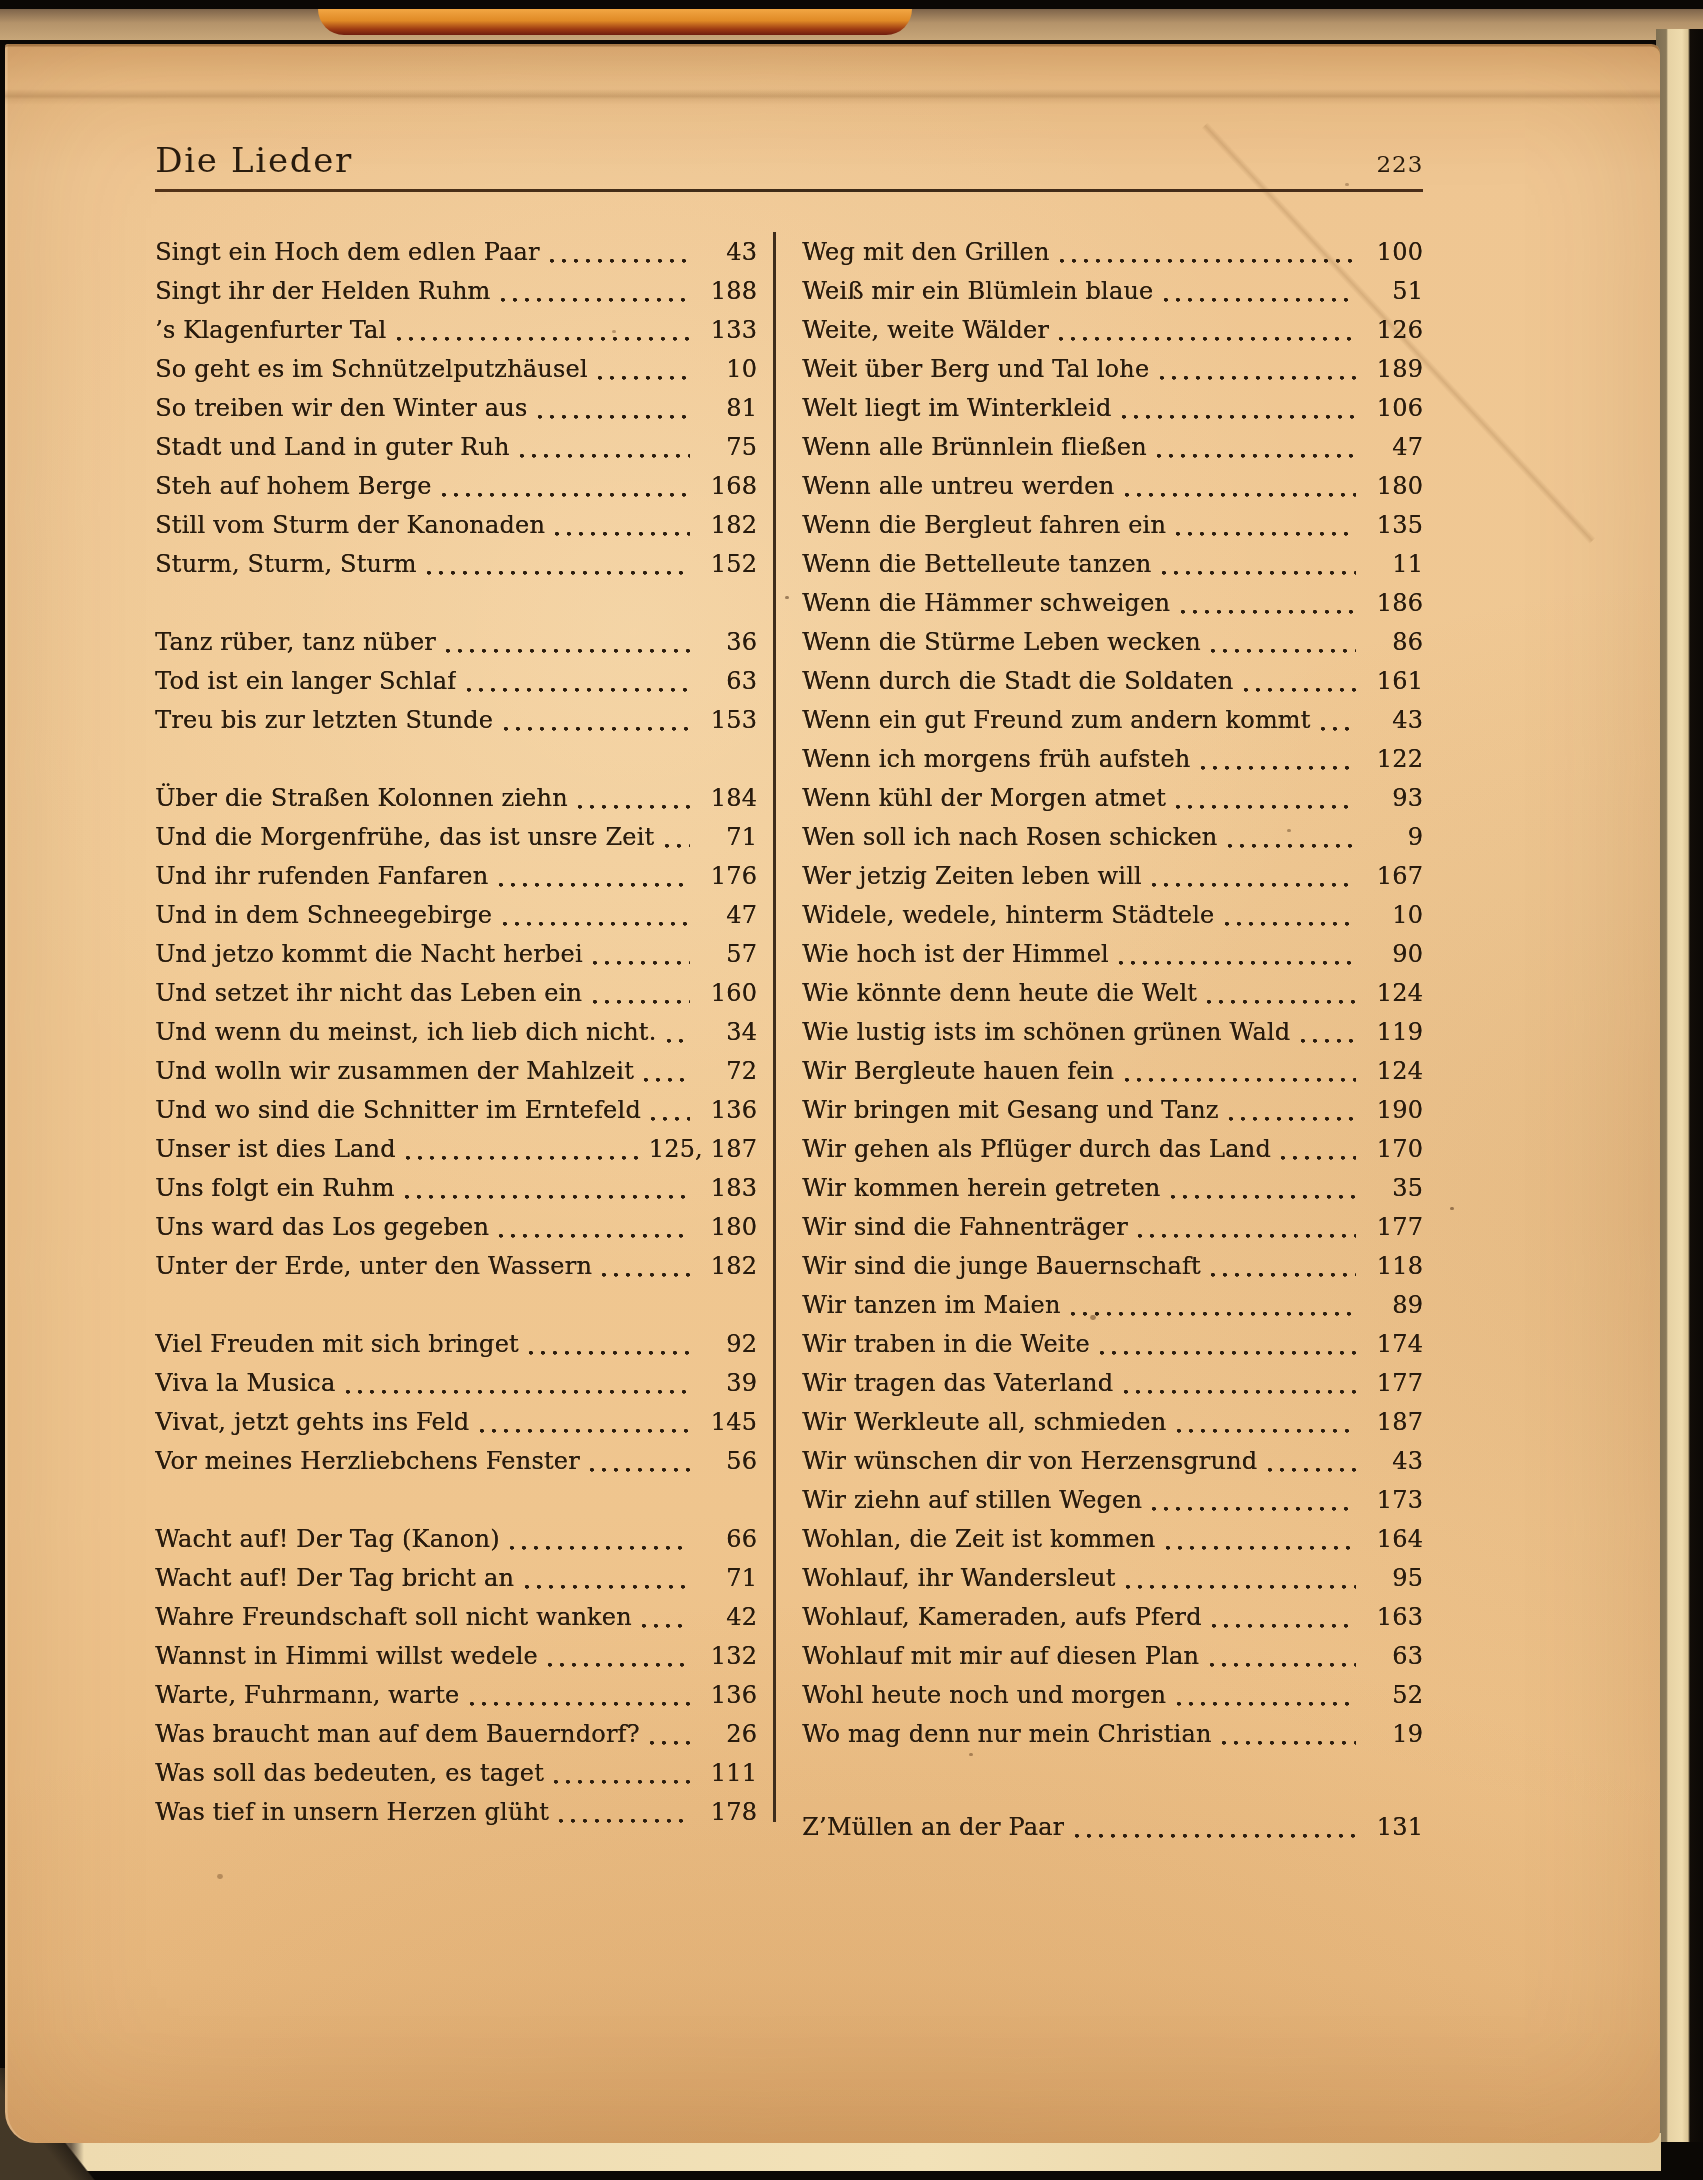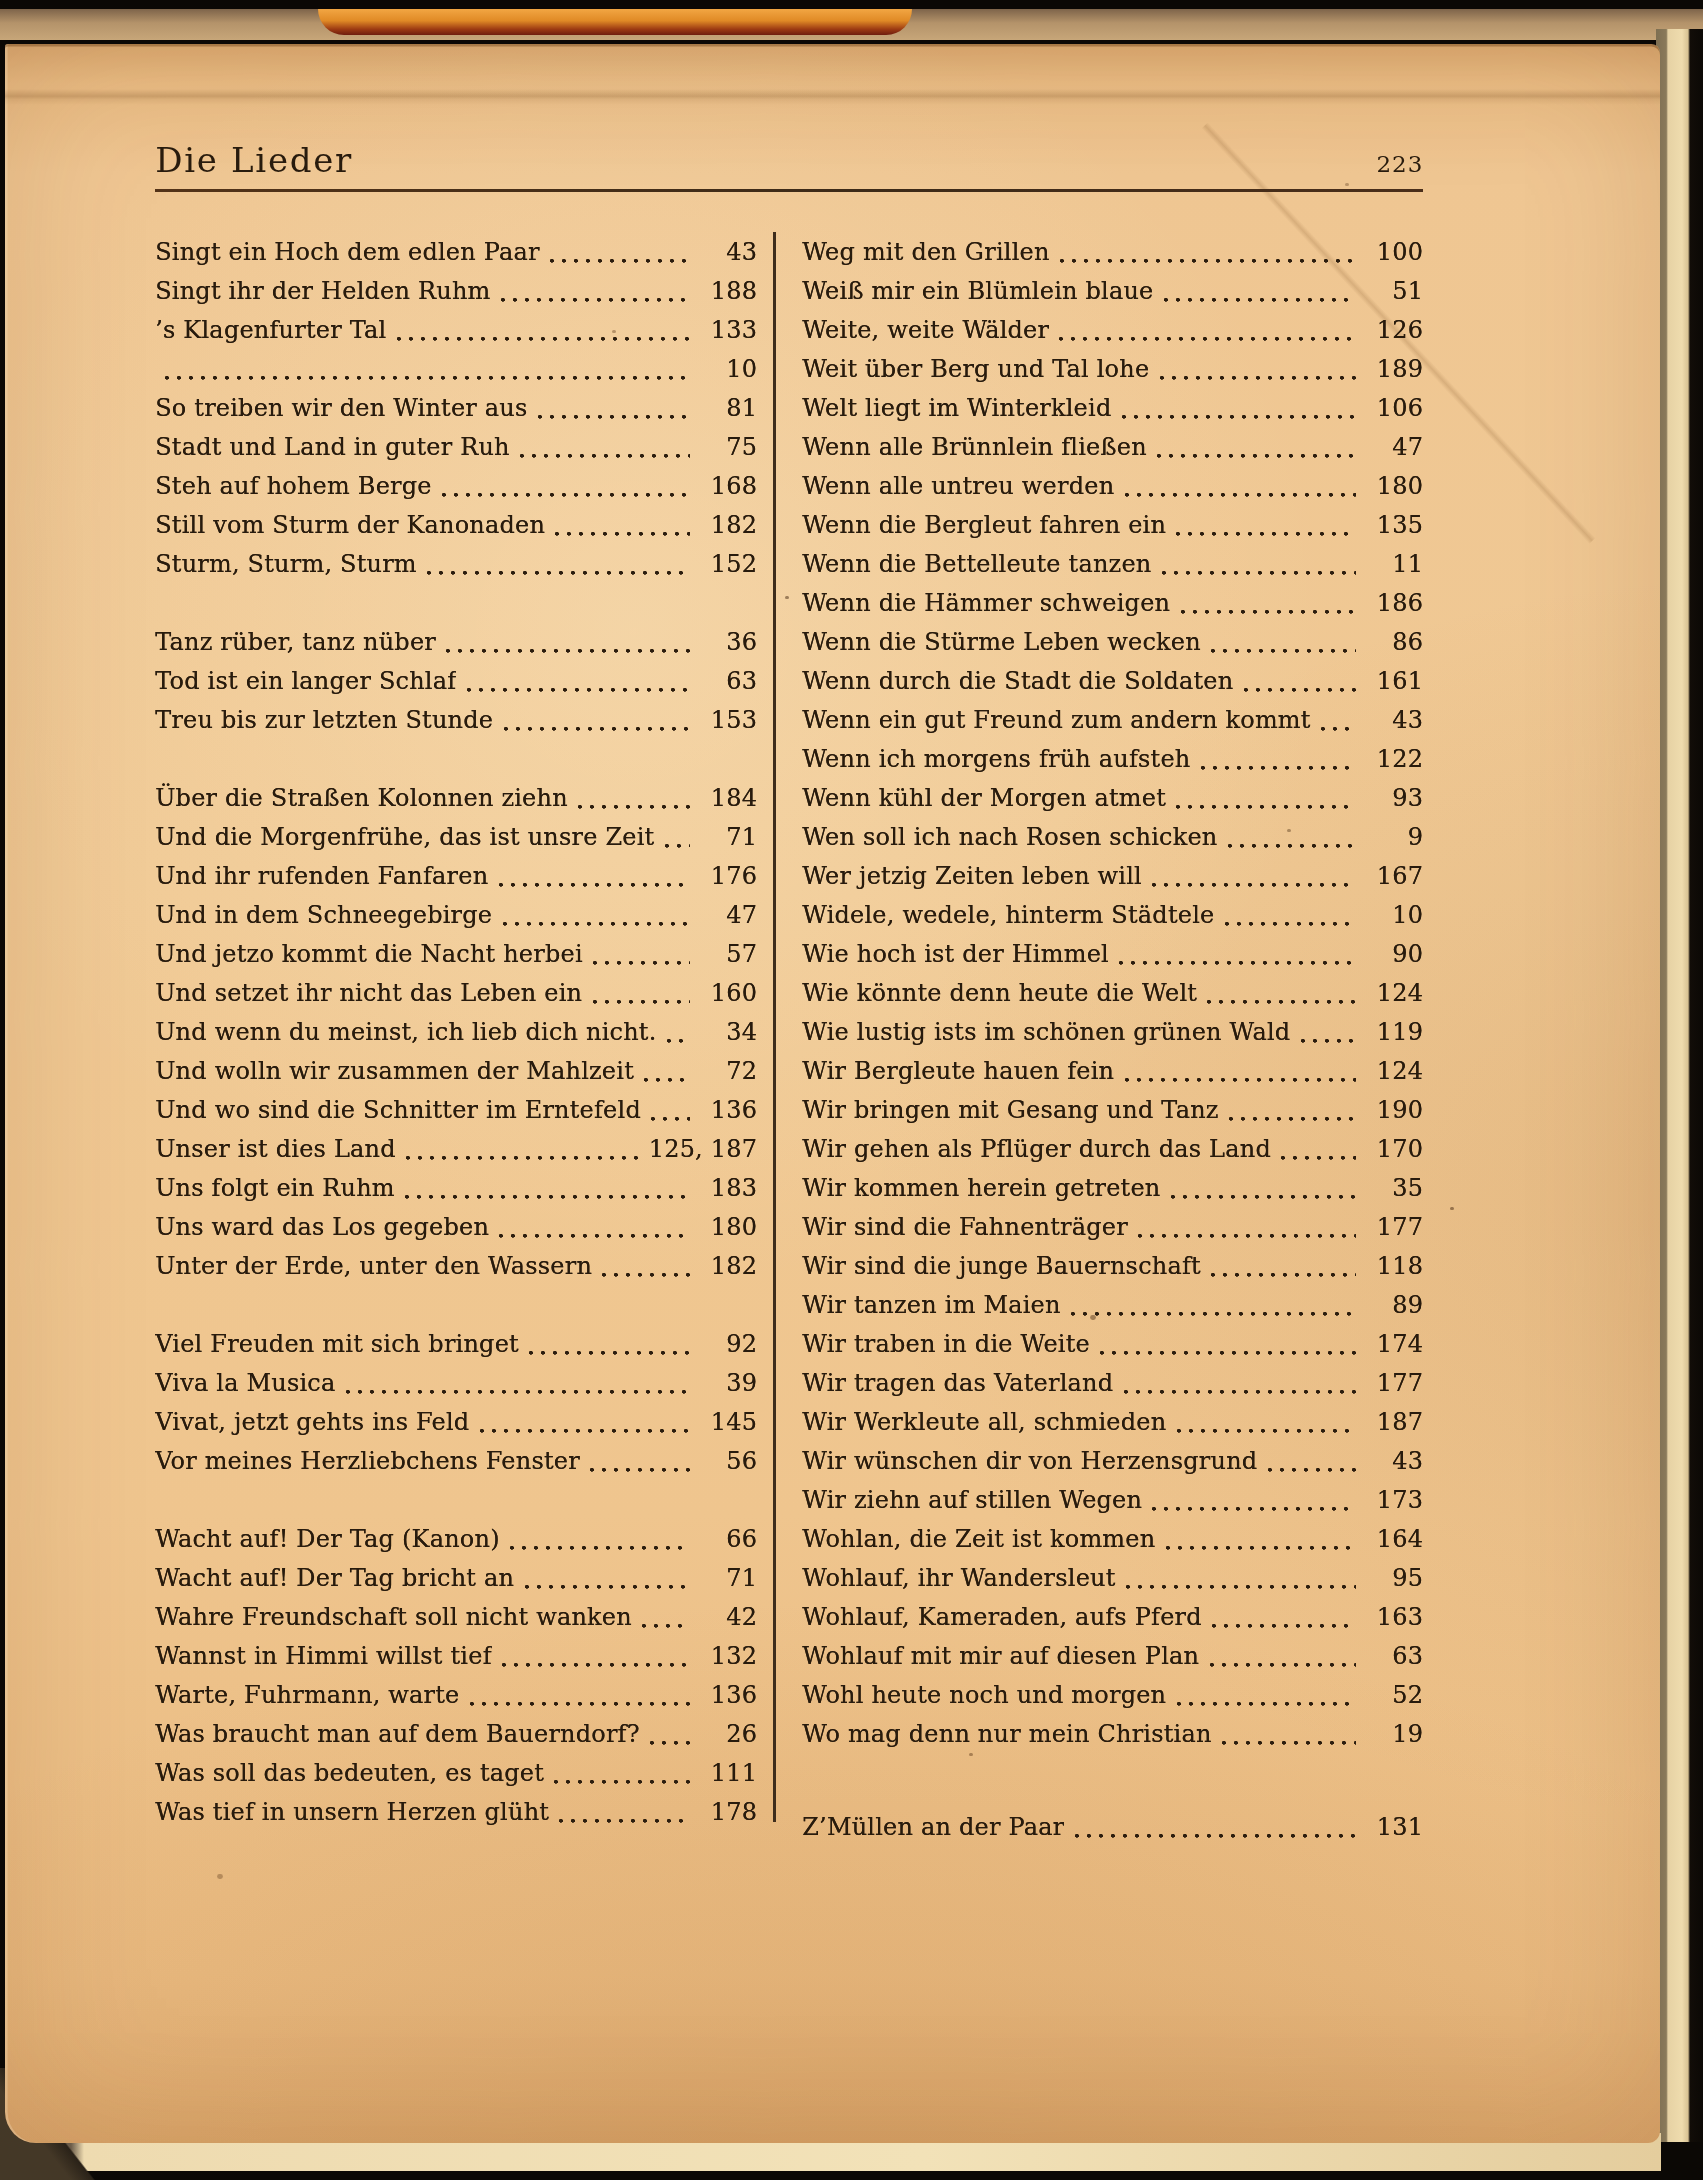--- a/index.html
+++ b/index.html
@@ -104,20 +104,21 @@
     <span class="t">Singt ihr der Helden Ruhm</span>
     <span class="leader"></span>
     <span class="p">188</span>
   </div>
       <div class="row">
     <span class="t">’s Klagenfurter Tal</span>
     <span class="leader"></span>
     <span class="p">133</span>
   </div>
       <div class="row">
+    <span class="t">So geht es im Schnützelputzhäusel</span>
     <span class="leader"></span>
     <span class="p">10</span>
   </div>
       <div class="row">
     <span class="t">So treiben wir den Winter aus</span>
     <span class="leader"></span>
     <span class="p">81</span>
   </div>
       <div class="row">
     <span class="t">Stadt und Land in guter Ruh</span>
@@ -252,21 +253,21 @@
     <span class="t">Wacht auf! Der Tag bricht an</span>
     <span class="leader"></span>
     <span class="p">71</span>
   </div>
       <div class="row">
     <span class="t">Wahre Freundschaft soll nicht wanken</span>
     <span class="leader"></span>
     <span class="p">42</span>
   </div>
       <div class="row">
-    <span class="t">Wannst in Himmi willst tief</span>
+    <span class="t">Wannst in Himmi willst wedele</span>
     <span class="leader"></span>
     <span class="p">132</span>
   </div>
       <div class="row">
     <span class="t">Warte, Fuhrmann, warte</span>
     <span class="leader"></span>
     <span class="p">136</span>
   </div>
       <div class="row">
     <span class="t">Was braucht man auf dem Bauerndorf?</span>

